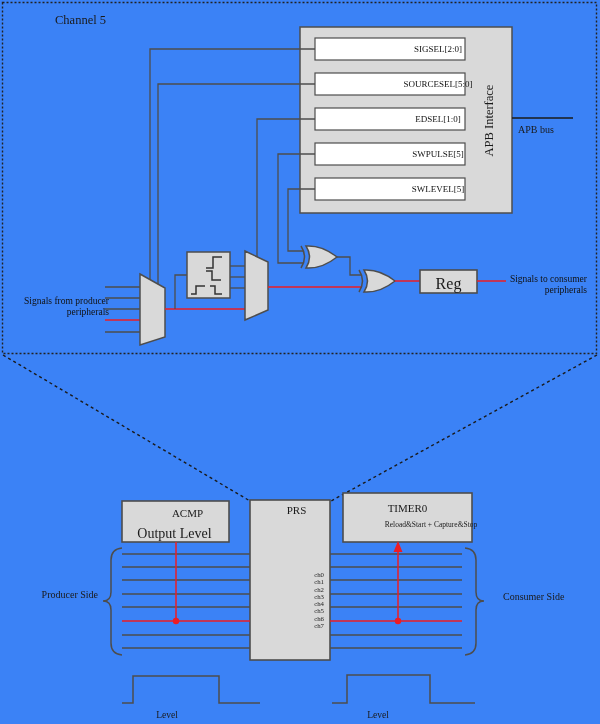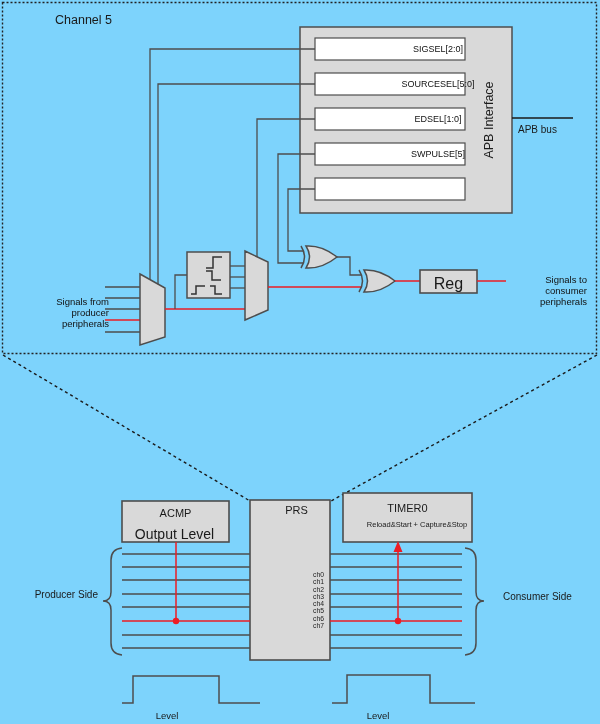--- a/index.html
+++ b/index.html
@@ -1,17 +1,17 @@
 <!DOCTYPE html>
 <html><head>
 <meta charset="utf-8">
 <style>
   html,body{margin:0;padding:0;background:#fff;}
-  #stage{position:relative;width:600px;height:724px;background:#7dd3fc;overflow:hidden;
-         font-family:Liberation Sans, sans-serif;color:#1a1a1a;}
+  #stage{position:relative;width:600px;height:724px;background:#3b82f6;overflow:hidden;
+         font-family:Liberation Serif, serif;color:#1a1a1a;}
   #wires{position:absolute;left:0;top:0;z-index:1;}
   .txt{position:absolute;z-index:2;white-space:nowrap;}
   .regbox-label{position:absolute;z-index:2;width:150px;height:22px;line-height:22px;
                 text-align:center;font-size:9px;color:#111;padding-left:48px;}
   .vlabel{position:absolute;z-index:2;width:186px;text-align:center;font-size:12.5px;
           transform:rotate(-90deg);}
   .two-line{position:absolute;z-index:2;font-size:9.5px;line-height:11px;color:#111;}
   .boxtitle{font-size:11px;}
   .ch-col{position:absolute;z-index:2;left:290px;top:571px;width:36px;}
   .ch-row{height:7.3px;line-height:7.3px;font-size:6.8px;text-align:right;padding-right:2px;color:#222;}
@@ -131,55 +131,56 @@
     <path d="M122,703 L133,703 L133,676 L219,676 L219,703 L260,703" fill="none" stroke="#4d4d4d" stroke-width="1.5"></path>
     <path d="M332,703 L347,703 L347,675 L430,675 L430,703 L475,703" fill="none" stroke="#4d4d4d" stroke-width="1.5"></path>
   </svg>
 
   <div class="txt" style="left:55px;top:13px;font-size:12.5px;">Channel 5</div>
 
   <div class="regbox-label" style="left:315px;top:38px;">SIGSEL[2:0]</div>
   <div class="regbox-label" style="left:315px;top:73px;">SOURCESEL[5:0]</div>
   <div class="regbox-label" style="left:315px;top:108px;">EDSEL[1:0]</div>
   <div class="regbox-label" style="left:315px;top:143px;">SWPULSE[5]</div>
+  <div class="regbox-label" style="left:315px;top:178px;">SWLEVEL[5]</div>
 
   <div class="vlabel" style="left:396px;top:113px;">APB Interface</div>
 
   <div class="txt" style="left:518px;top:103px;font-size:10px;margin-top:21px;">APB bus</div>
 
   <div class="two-line" style="left:19px;top:296px;width:90px;text-align:right;">
     <div>Signals from producer</div>
     <div>peripherals</div>
   </div>
 
   <div class="two-line" style="left:504px;top:274px;width:83px;text-align:right;">
     <div>Signals to consumer</div>
     <div>peripherals</div>
   </div>
 
   <div class="txt" style="left:420px;top:275px;width:57px;text-align:center;font-size:16px;">Reg</div>
 
-  <div class="txt boxtitle" style="left:122px;top:507px;width:107px;text-align:center;">ACMP</div>
+  <div class="txt boxtitle" style="left:134px;top:507px;width:107px;text-align:center;">ACMP</div>
   <div class="txt" style="left:122px;top:526px;width:105px;text-align:center;font-size:14px;">Output Level</div>
 
   <div class="txt boxtitle" style="left:250px;top:504px;width:93px;text-align:center;">PRS</div>
 
   <div class="ch-col">
     <div class="ch-row">ch0</div>
     <div class="ch-row">ch1</div>
     <div class="ch-row">ch2</div>
     <div class="ch-row">ch3</div>
     <div class="ch-row">ch4</div>
     <div class="ch-row">ch5</div>
     <div class="ch-row">ch6</div>
     <div class="ch-row">ch7</div>
   </div>
 
   <div class="txt boxtitle" style="left:343px;top:502px;width:129px;text-align:center;">TIMER0</div>
-  <div class="txt" style="left:343px;top:520px;width:148px;text-align:center;font-size:7.5px;">Reload&amp;Start + Capture&amp;Stop</div>
+  <div class="txt" style="left:343px;top:520px;width:148px;text-align:center;font-size:7.5px;padding-left:14px;">Reload&amp;Start + Capture&amp;Stop</div>
 
   <div class="txt" style="left:20px;top:589px;width:78px;text-align:right;font-size:10px;">Producer Side</div>
   <div class="txt" style="left:503px;top:591px;font-size:10px;">Consumer Side</div>
 
   <div class="txt" style="left:137px;top:710px;width:60px;text-align:center;font-size:9.5px;">Level</div>
   <div class="txt" style="left:348px;top:710px;width:60px;text-align:center;font-size:9.5px;">Level</div>
 
 </div>
 
 </body></html>

